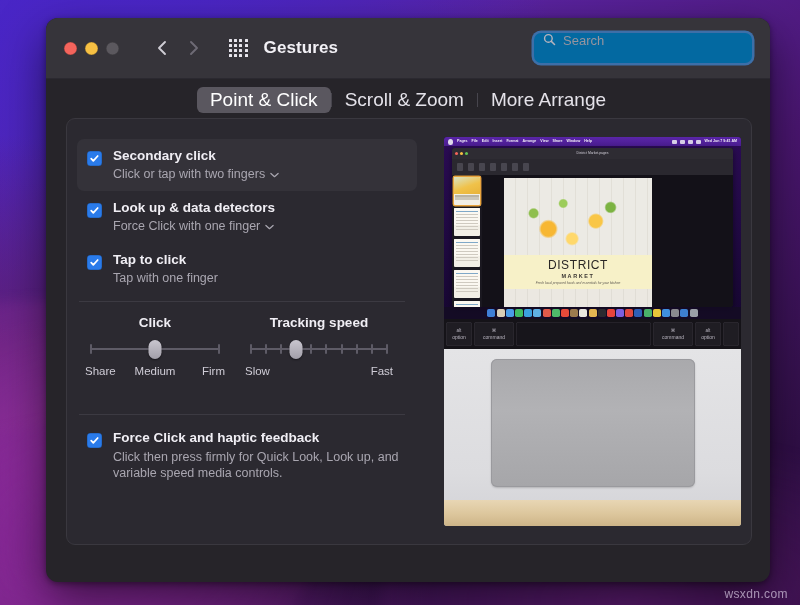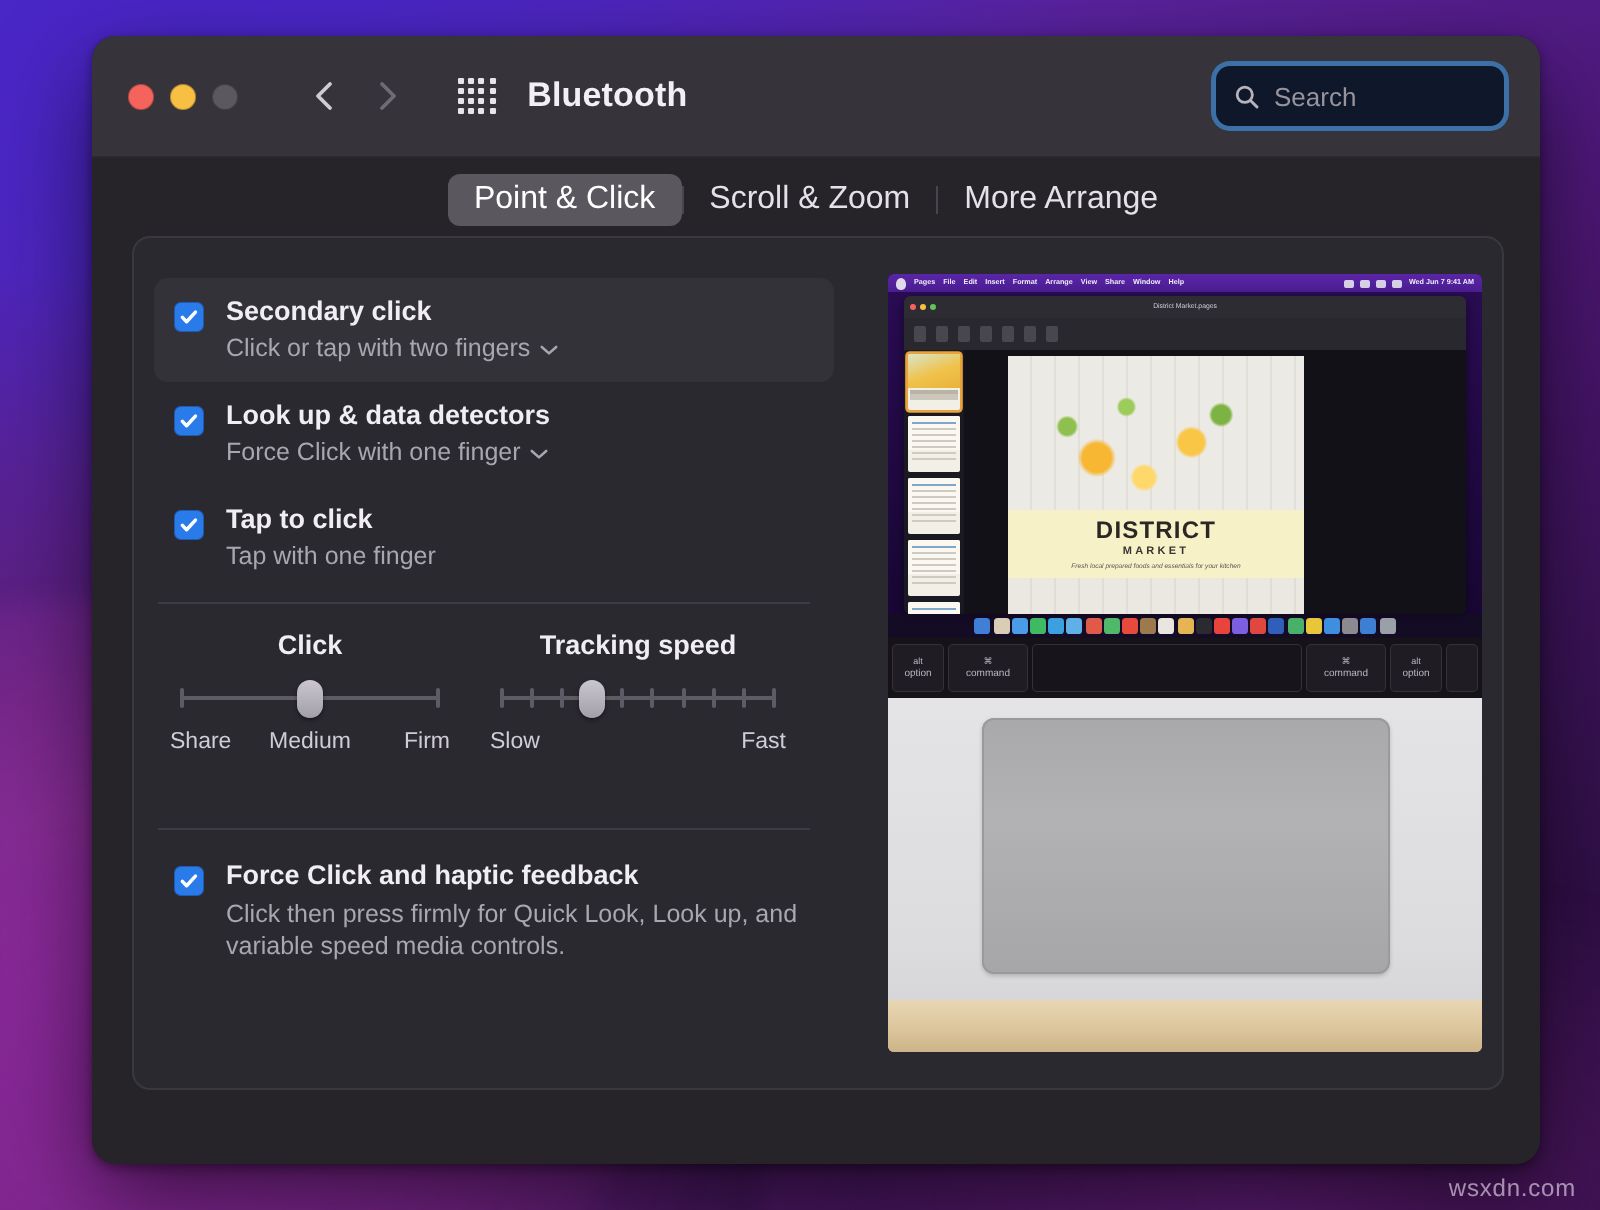--- a/index.html
+++ b/index.html
@@ -59,42 +59,42 @@
     margin-left:22px;display:grid;grid-template-columns:repeat(4,3px);
     grid-template-rows:repeat(4,3px);gap:2.2px;
   }
   .grid-icon i{display:block;width:3px;height:3px;background:#e7e5ec;border-radius:.6px;}
 
   .win-title{
     margin-left:16px;font-size:17px;font-weight:bold;color:#f2f0f5;letter-spacing:.1px;
   }
 
   .searchwrap{
-    position:absolute;right:18px;top:15px;width:144px;height:30px;
-    border-radius:7px;background:#0f172a;
+    position:absolute;right:18px;top:15px;width:218px;height:30px;
+    border-radius:7px;background:#0369a1;
     box-shadow:0 0 0 2.5px #3d6fa8;
-    display:flex;align-items:center;
+    display:flex;align-items:flex-start;
   }
   .searchwrap svg{margin-left:9px;flex:0 0 auto;}
   .searchwrap input{
     flex:1;background:transparent;border:0;outline:none;
     color:#e8e6ec;font-size:13px;font-family:"Liberation Sans", sans-serif;
     margin-left:7px;margin-right:8px;padding:0;
   }
   .searchwrap input::placeholder{color:#97949e;}
 
   
   .tabrow{
     position:absolute;left:0;top:60px;width:100%;height:44px;
     display:flex;align-items:center;justify-content:center;
   }
   .tabs{display:flex;align-items:center;height:26px;}
   .tab{
     height:26px;padding:0 13px;display:flex;align-items:center;
-    font-size:16px;color:#e4e2e9;border-radius:6px;position:relative;
+    font-size:19px;color:#e4e2e9;border-radius:6px;position:relative;
     white-space:nowrap;
   }
   .tab.sel{background:#5a575f;color:#ffffff;}
   .tabsep{width:1px;height:14px;background:#47454d;}
 
   
   .panel{
     position:absolute;left:20px;top:100px;width:684px;height:425px;
     background:#2b2930;border:1px solid #3a383f;border-radius:9px;
   }
@@ -246,21 +246,21 @@
       radial-gradient(circle 11px at 46% 62%, #ffd86b 0%, #ffd86b 48%, rgba(255,216,107,0) 64%),
       radial-gradient(circle 9px at 20% 36%, #8fbf4e 0%, #8fbf4e 46%, rgba(143,191,78,0) 62%),
       radial-gradient(circle 10px at 72% 30%, #7cb342 0%, #7cb342 46%, rgba(124,179,66,0) 62%),
       radial-gradient(circle 8px at 40% 26%, #9ccc5a 0%, #9ccc5a 46%, rgba(156,204,90,0) 62%),
       repeating-linear-gradient(90deg,#eceae4 0 11px,#e2dfd7 11px 12px);
   }
   .pv-band{
     position:absolute;left:0;right:0;top:60%;height:26%;background:#f7f1c8;
     display:flex;flex-direction:column;align-items:center;justify-content:center;
   }
-  .pv-d1{font-size:12px;font-weight:bold;color:#2a2725;letter-spacing:.6px;line-height:12px;}
+  .pv-d1{font-size:12px;font-weight:normal;color:#2a2725;letter-spacing:.6px;line-height:12px;}
   .pv-d2{font-size:5.5px;font-weight:bold;color:#3a3632;letter-spacing:1.6px;margin-top:2px;}
   .pv-d3{font-size:3.3px;color:#5c5751;font-style:italic;margin-top:2px;}
   .pv-bottomphoto{position:absolute;left:0;right:0;top:86%;bottom:0;
     background:repeating-linear-gradient(90deg,#ebe8e1 0 11px,#e0ddd5 11px 12px);}
 
   .pv-dock{
     position:absolute;left:0;right:0;bottom:0;height:12px;
     background:rgba(20,12,34,.82);display:flex;align-items:center;
     justify-content:center;gap:1.2px;padding:0 3px;box-sizing:border-box;
   }
@@ -356,21 +356,21 @@
         <i></i>
           <i></i>
           <i></i>
           <i></i>
         <i></i>
           <i></i>
           <i></i>
           <i></i>
       </div>
 
-      <div class="win-title">Bluetooth</div>
+      <div class="win-title">Gestures</div>
 
       <div class="searchwrap">
         <svg width="13" height="13" viewBox="0 0 14 14">
           <circle cx="5.8" cy="5.8" r="4.1" fill="none" stroke="#b6b3bd" stroke-width="1.5"></circle>
           <line x1="9" y1="9" x2="12.4" y2="12.4" stroke="#b6b3bd" stroke-width="1.6" stroke-linecap="round"></line>
         </svg>
         <input type="text" placeholder="Search" style="">
       </div>
     </div>
 

